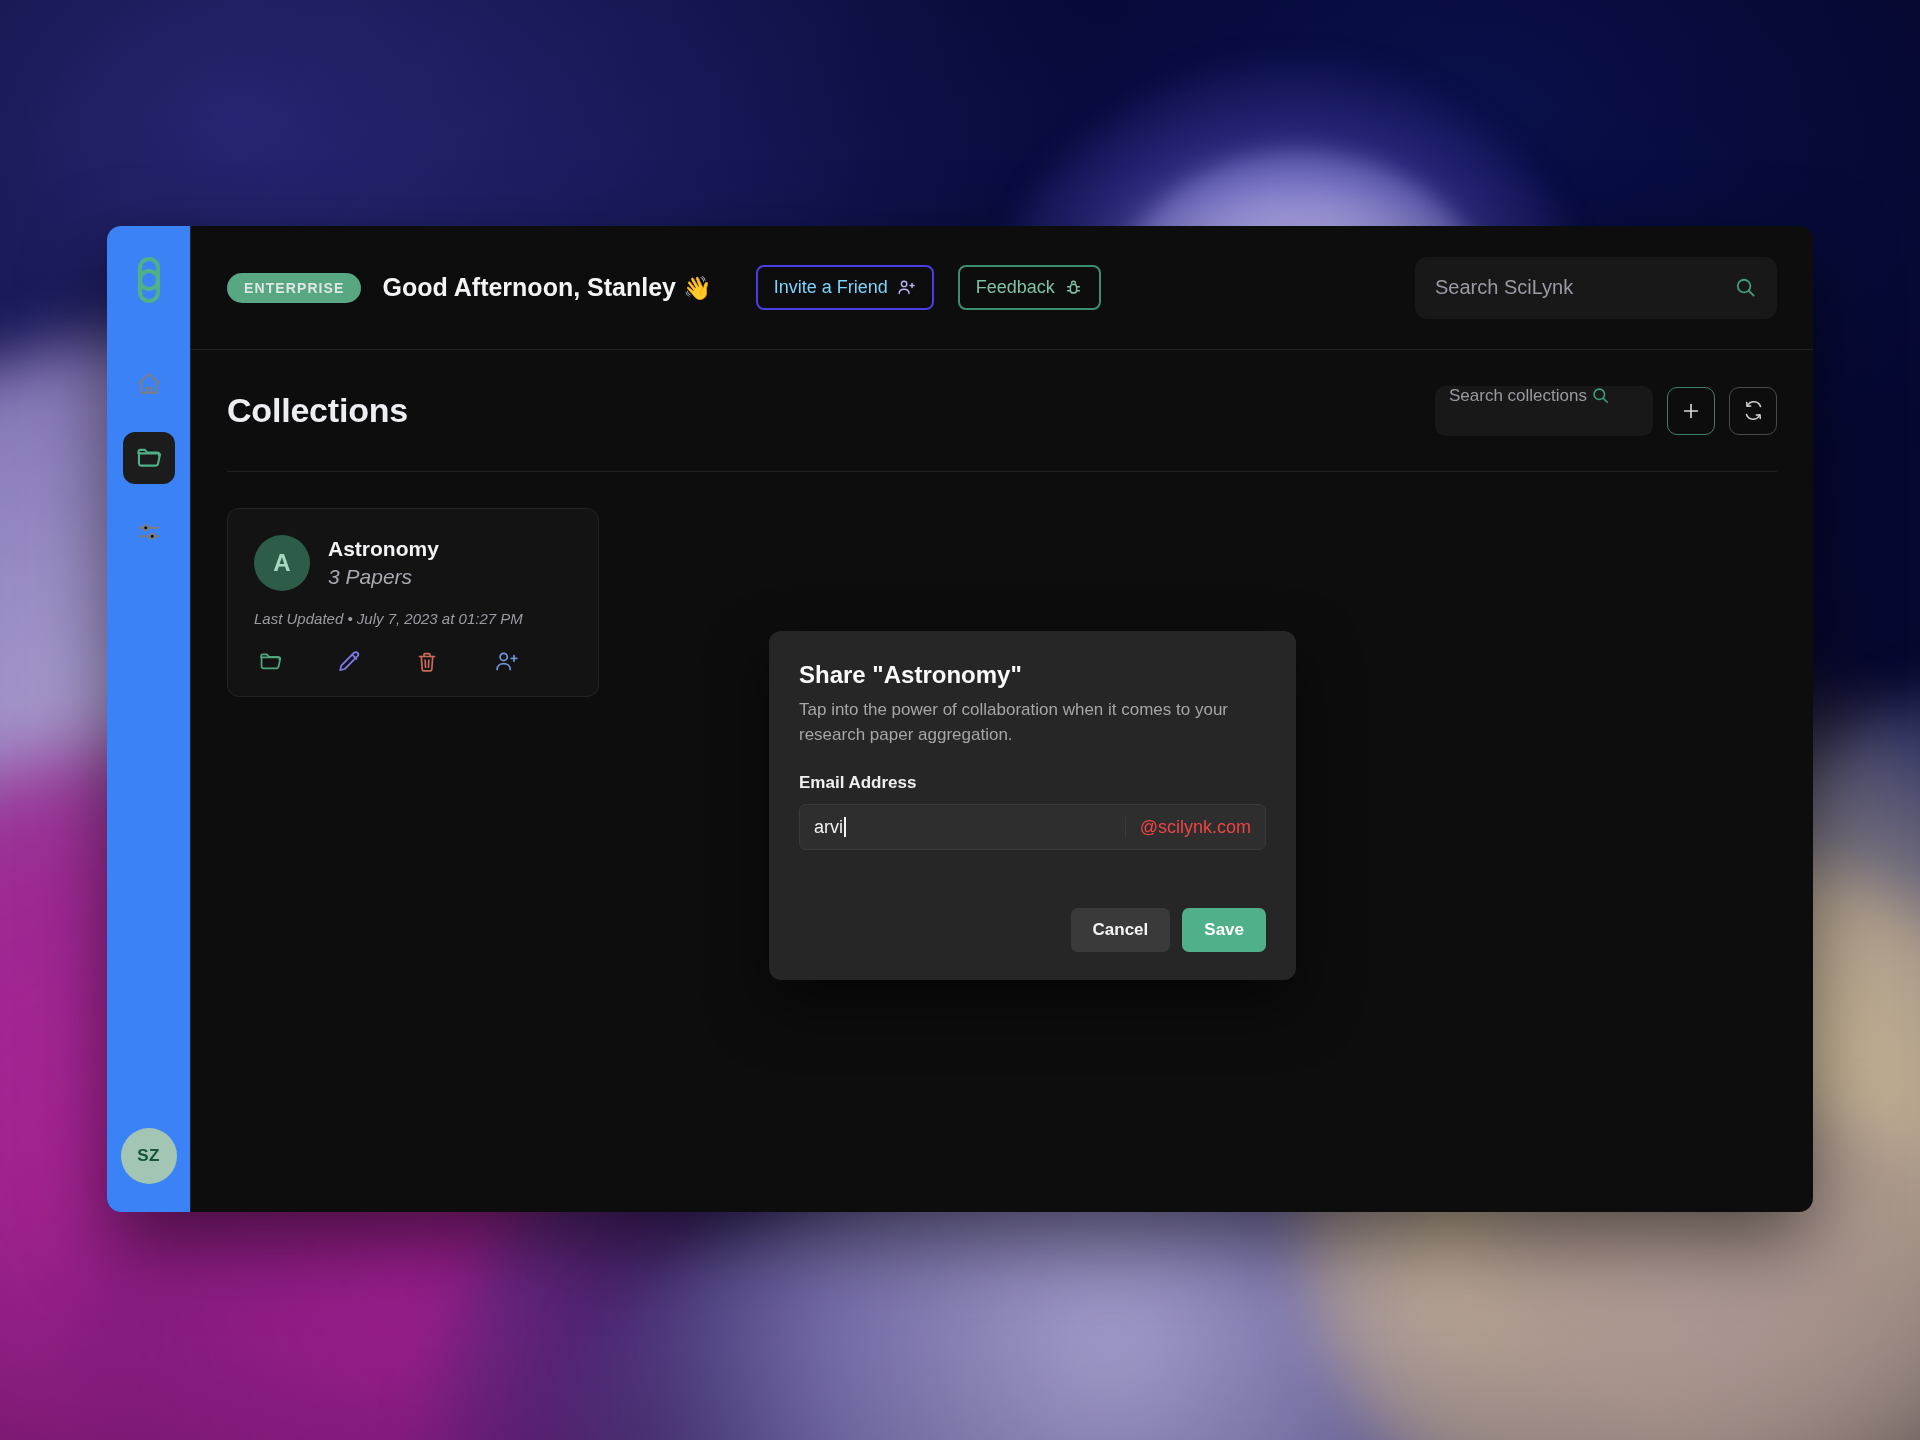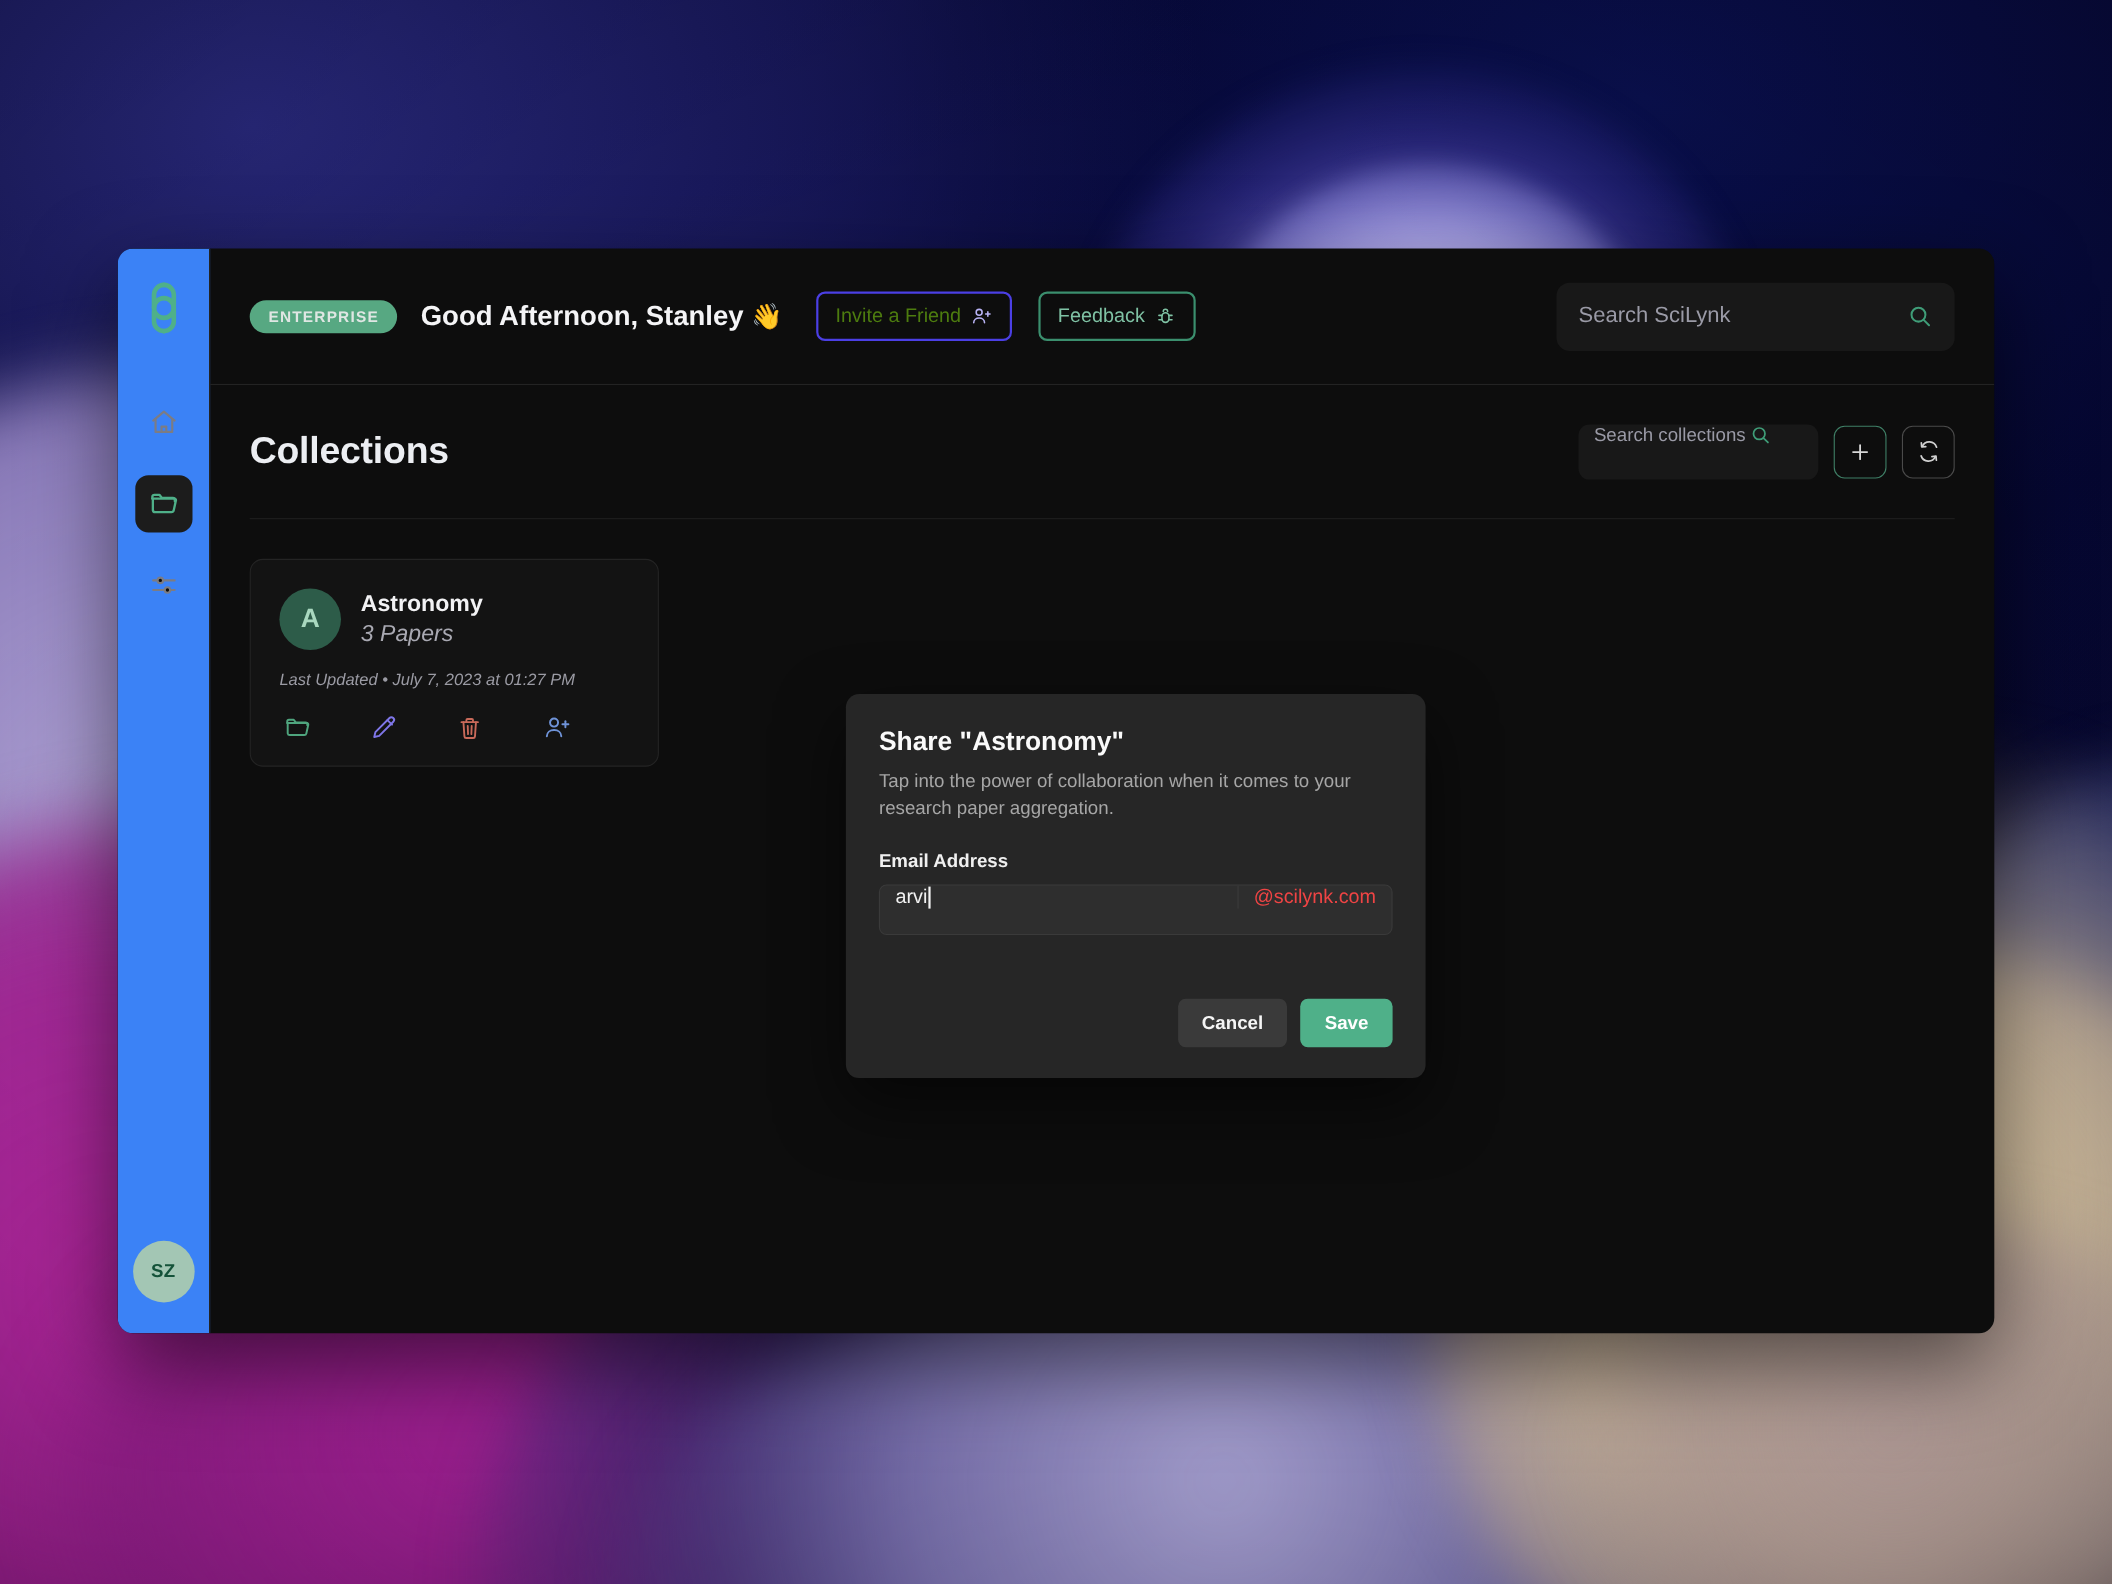--- a/index.html
+++ b/index.html
@@ -181,21 +181,21 @@
   .wave { font-size: 23px; margin-left: 7px; }
   .ghost-btn {
     display: inline-flex; align-items: center; gap: 9px;
     padding: 10px 16px;
     border-radius: 8px;
     font-size: 18px;
     background: transparent;
     cursor: pointer;
     white-space: nowrap;
   }
-  #invite-btn { border: 2px solid #4b3fe4; color: #4d7c0f; margin-left: 14px; }
+  #invite-btn { border: 2px solid #4b3fe4; color: #7dd3fc; margin-left: 28px; }
   #feedback-btn { border: 2px solid #3b8f6e; color: #7fc2a4; margin-left: 8px; }
   .topbar-spacer { flex: 1 1 auto; }
   #global-search {
     width: 362px; height: 62px;
     background: #181818;
     border-radius: 12px;
     display: flex; align-items: center;
     padding: 0 20px;
     cursor: text;
   }
@@ -267,21 +267,21 @@
   }
   #modal-title { color: #fafafa; font-size: 24px; font-weight: 700; }
   #modal-desc { color: #a6a6a6; font-size: 17px; line-height: 1.45; margin-top: 9px; }
   #email-label { color: #f0f0f0; font-size: 17px; font-weight: 700; margin-top: 26px; }
   #email-input-row {
     margin-top: 11px;
     height: 46px;
     background: #2e2e2e;
     border: 1px solid #3a3a3a;
     border-radius: 7px;
-    display: flex; align-items: flex-start;
+    display: flex; align-items: center;
     overflow: hidden;
   }
   #email-input-box {
     flex: 1 1 auto;
     display: flex; align-items: center;
     padding-left: 14px;
     color: #f2f2f2; font-size: 18px;
     cursor: text;
   }
   .caret {

